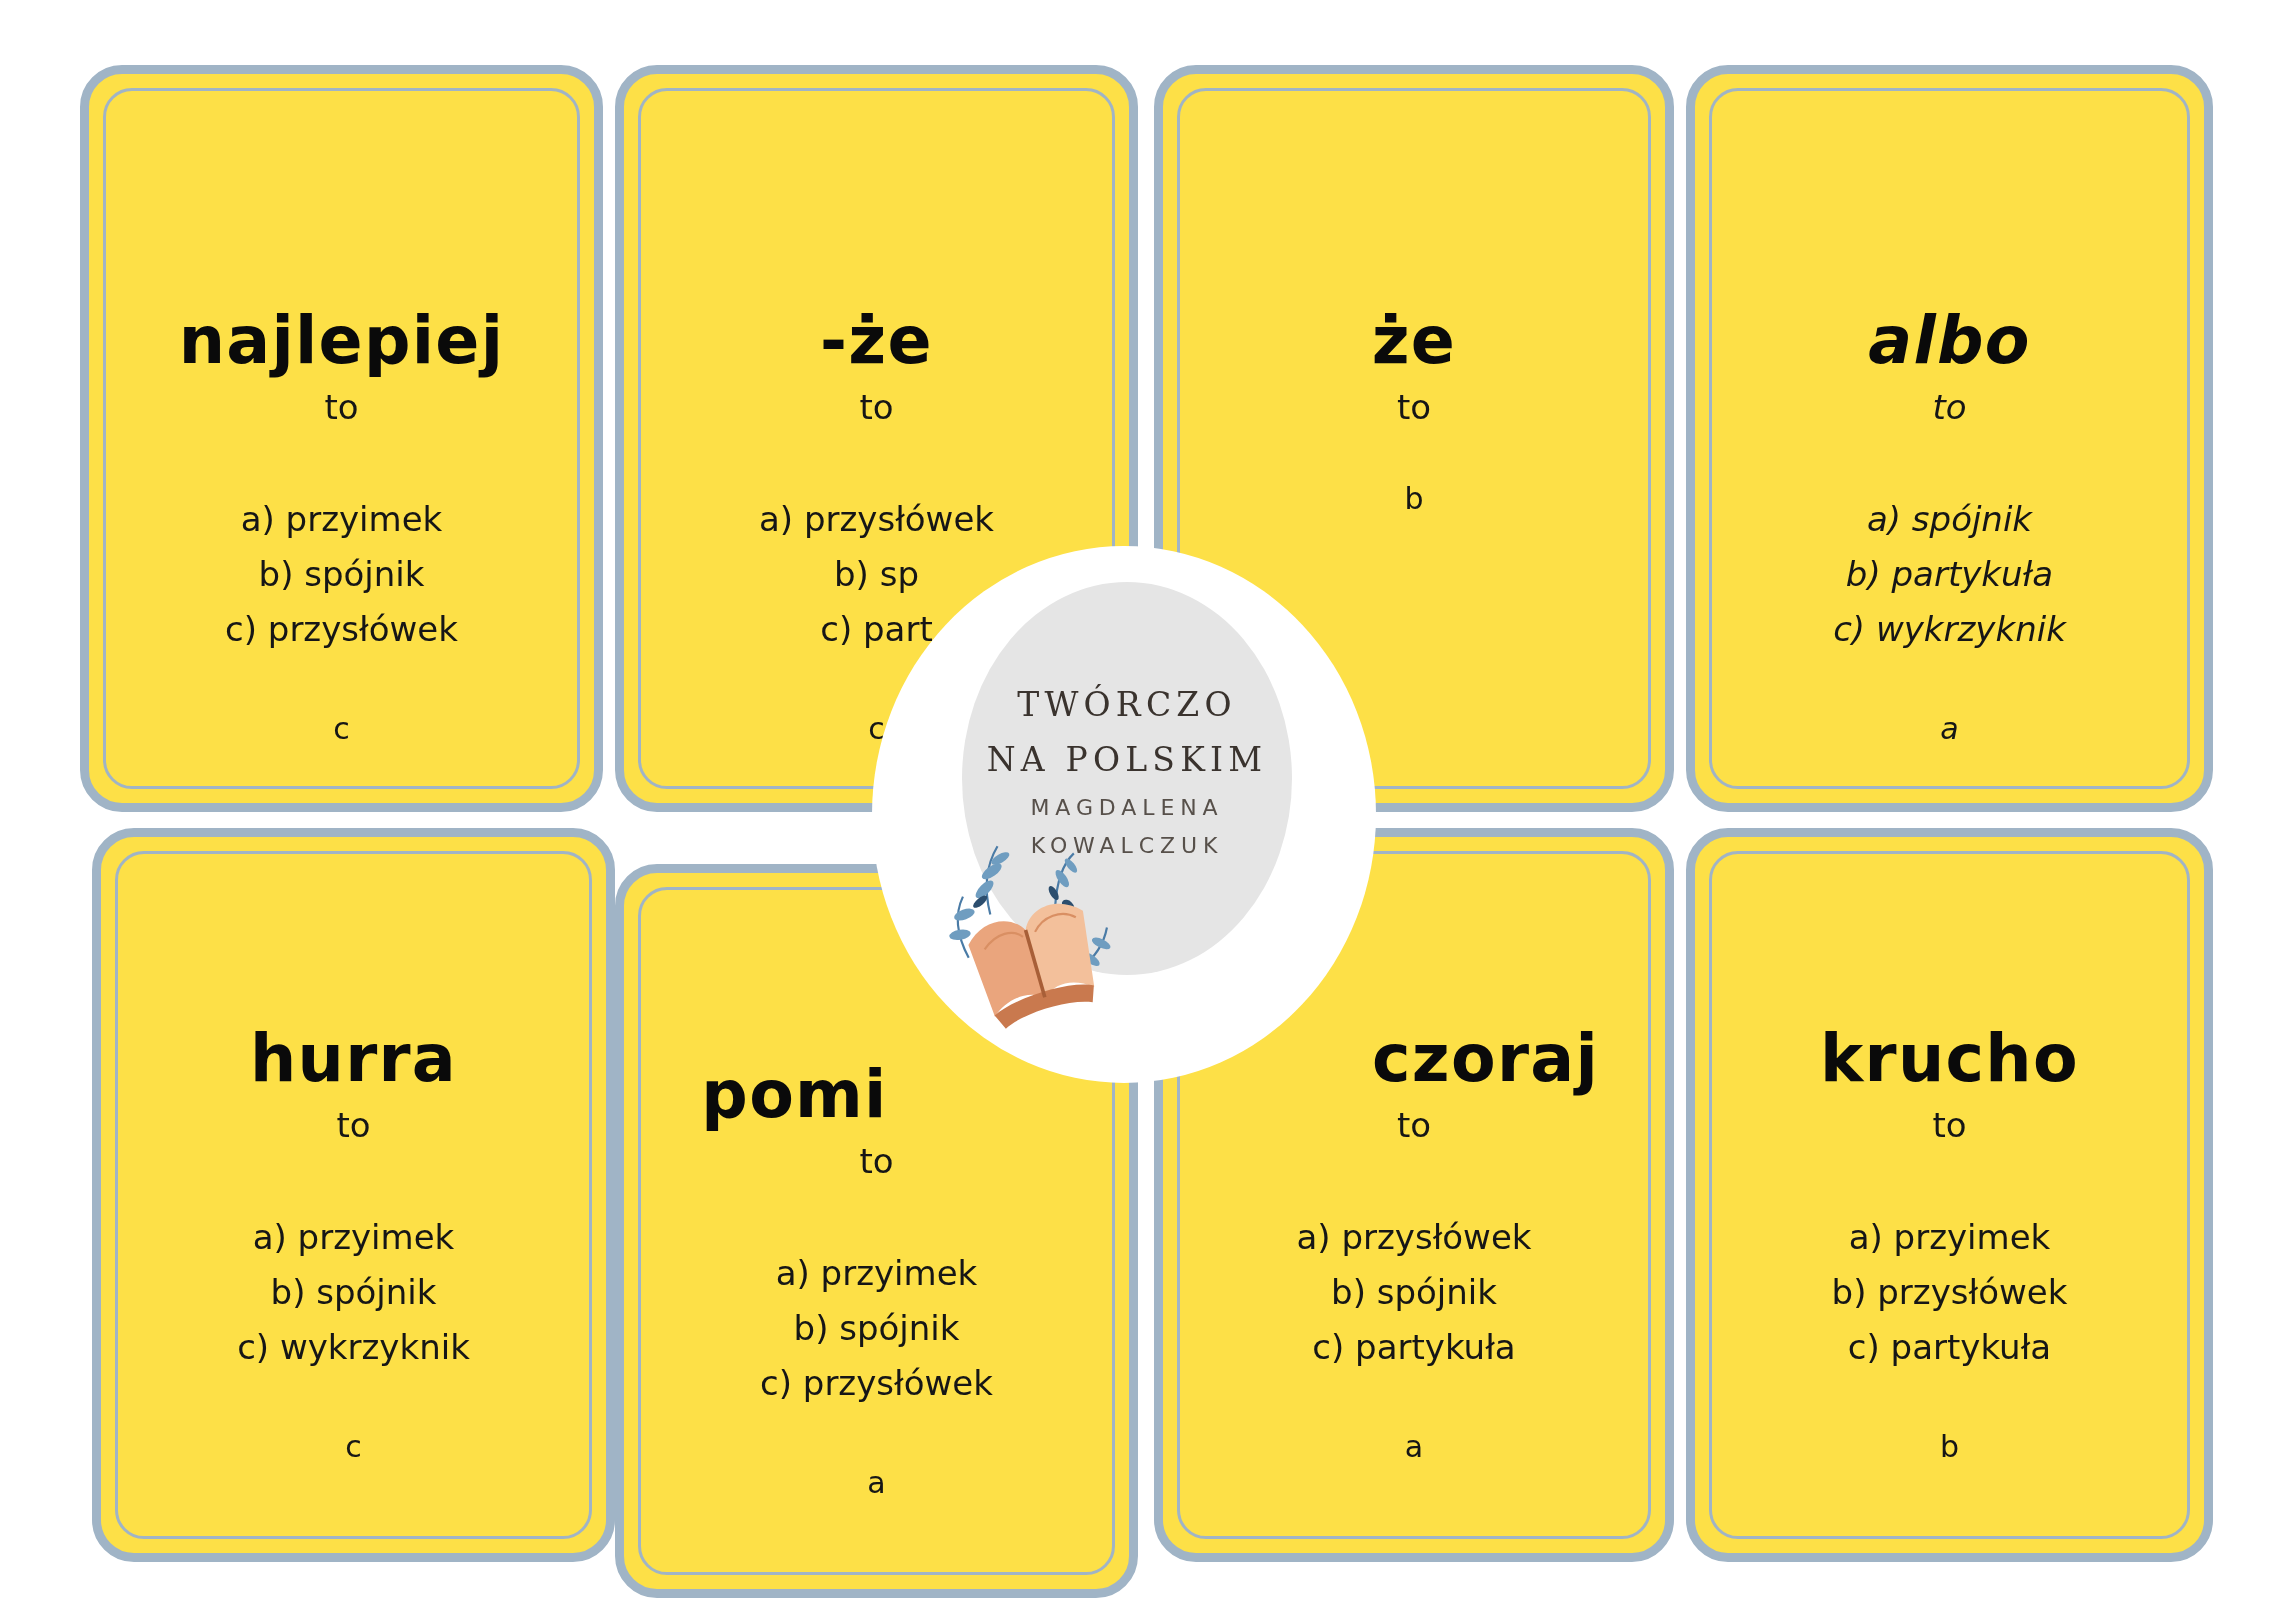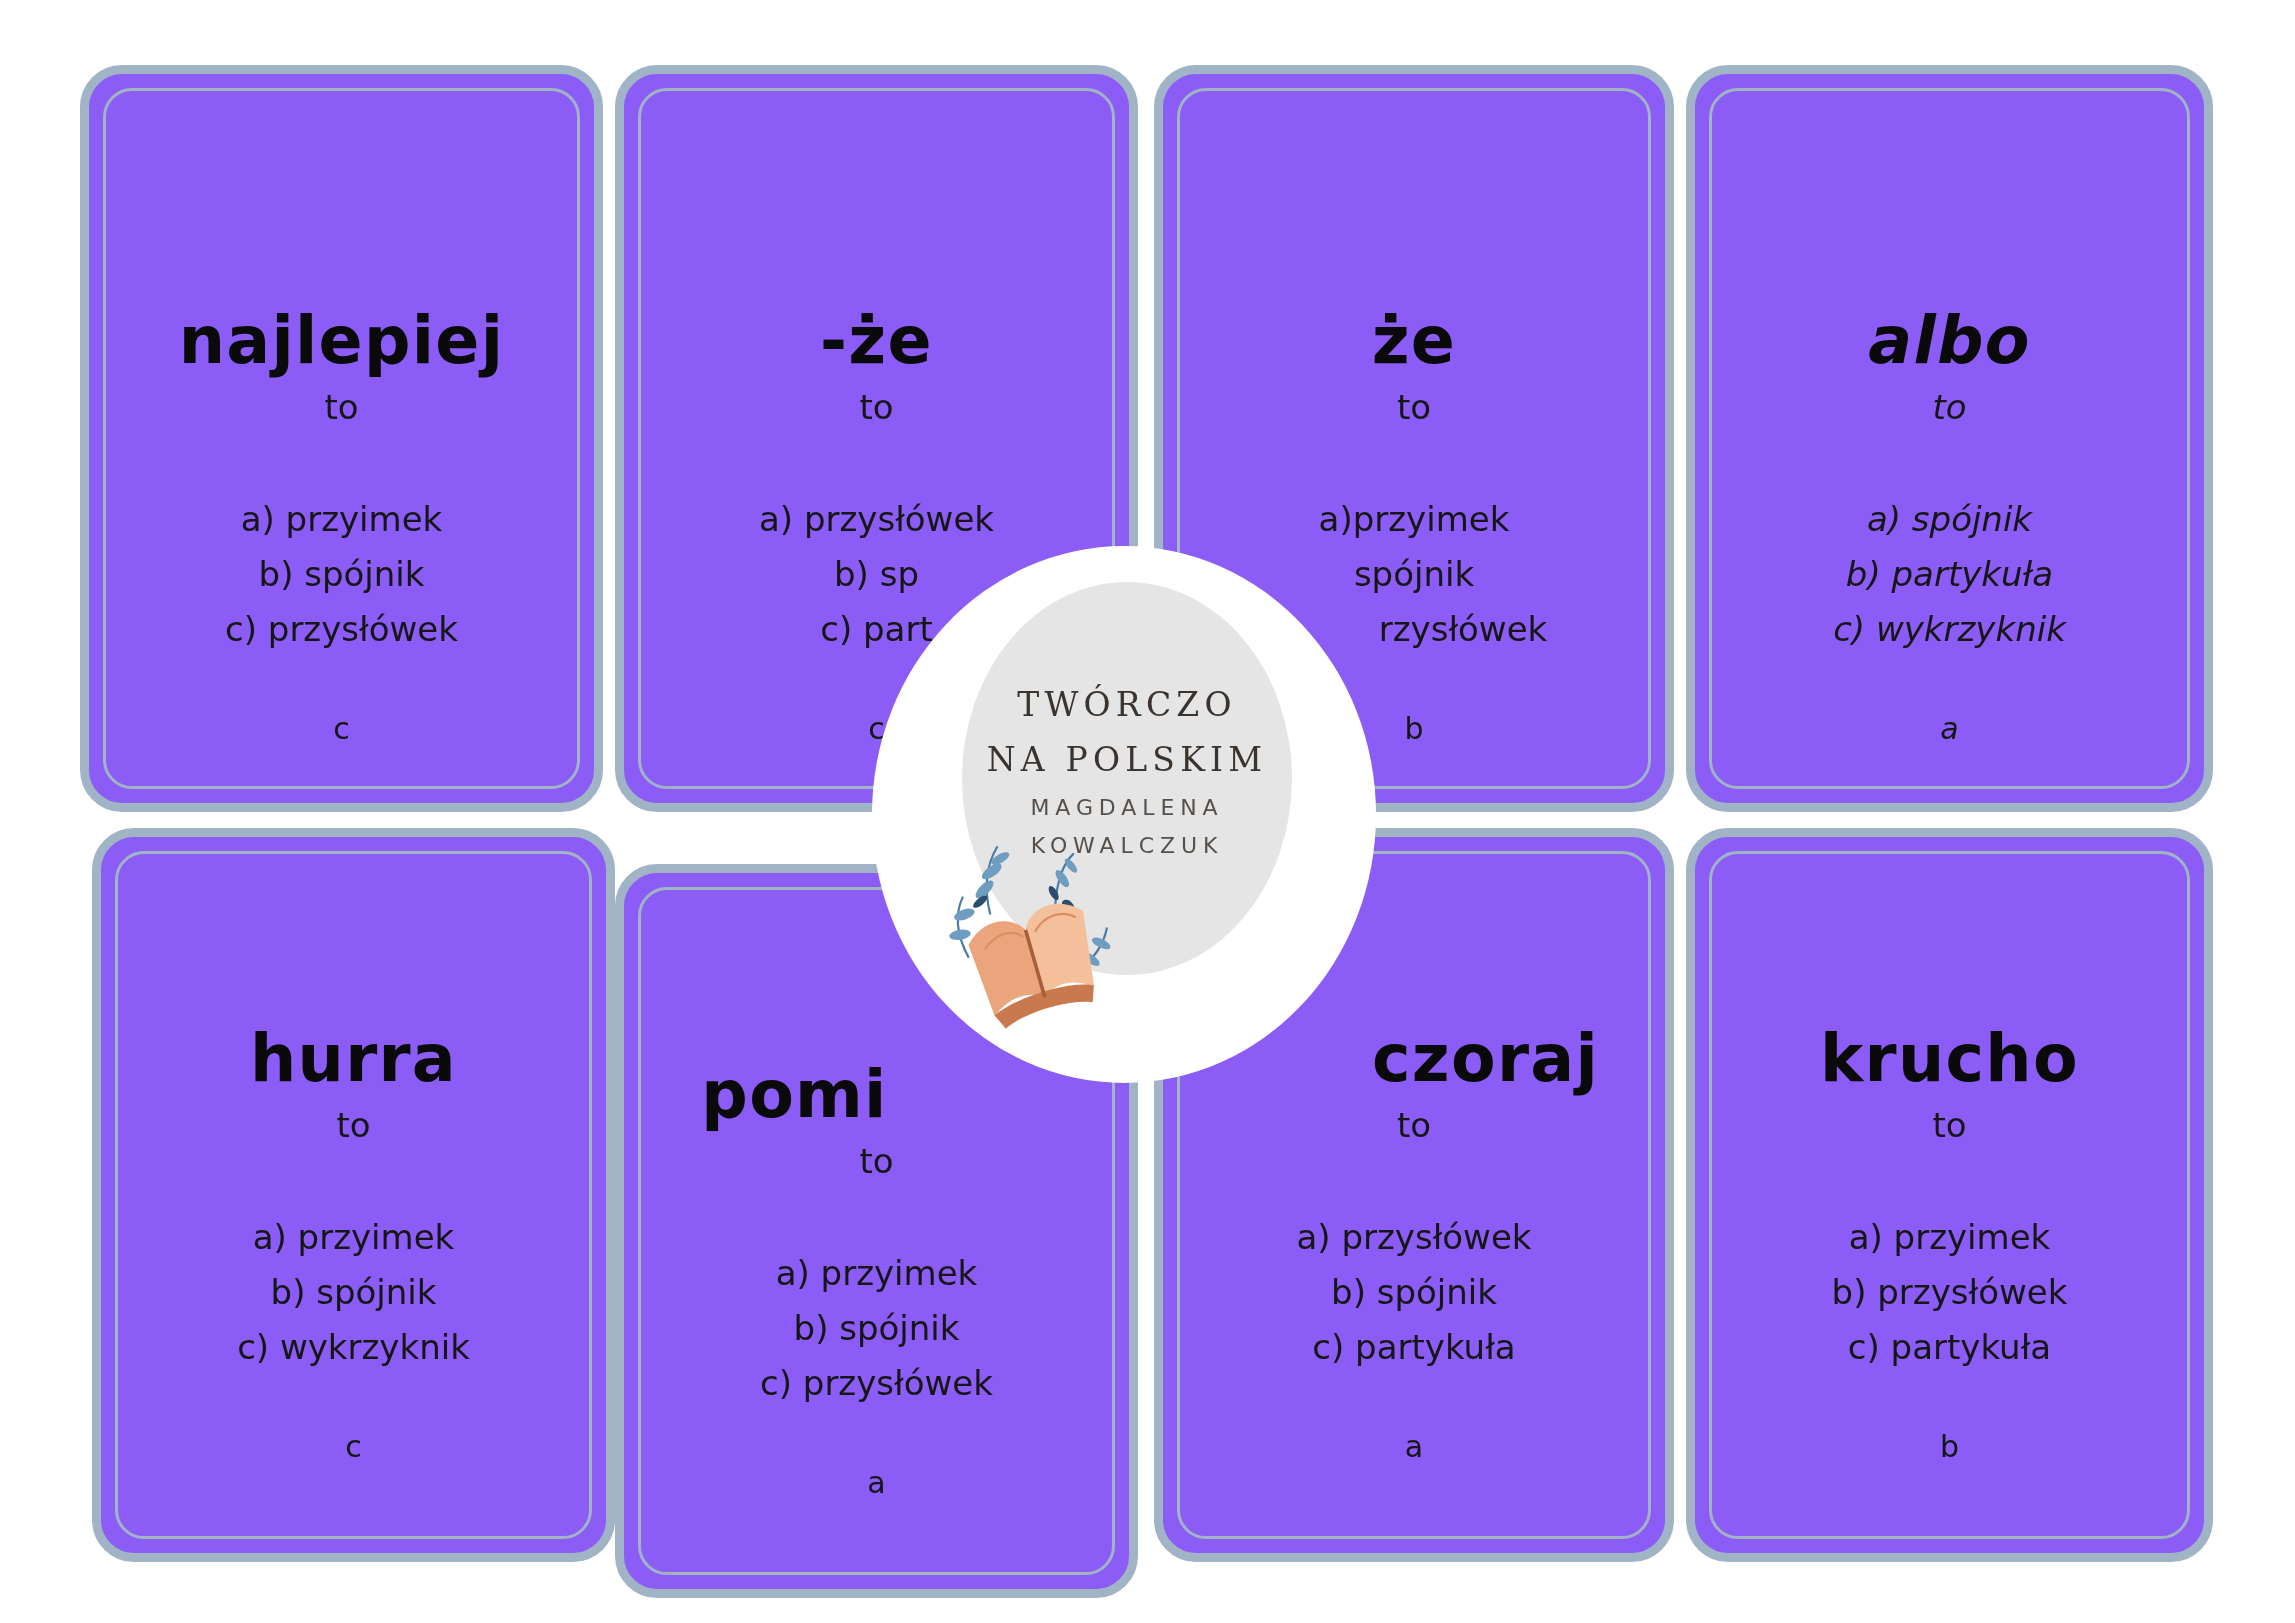--- a/index.html
+++ b/index.html
@@ -2,21 +2,21 @@
 <html style="font-size:10.5px"><head>
 <meta charset="utf-8">
 <style>
   html,body{margin:0;padding:0;}
   body{
     width:2295px;height:1623px;background:#ffffff;position:relative;overflow:hidden;
     font-family:"DejaVu Sans", sans-serif;color:#121212;
   }
   
   .card{
-    position:absolute;box-sizing:border-box;background:#8b5cf6;
+    position:absolute;box-sizing:border-box;background:#fde047;
     border:9.8px solid #a0b4c6;border-radius:42px;
   }
   .inner{
     position:absolute;inset:13.7px;border:3.9px solid #a0b4c6;border-radius:29px;
     display:flex;flex-direction:column;align-items:center;text-align:center;
   }
   .c1{left:80px;top:65px;width:523px;height:747px;}
   .c2{left:615px;top:65px;width:523px;height:747px;}
   .c3{left:1154px;top:65px;width:520px;height:747px;}
   .c4{left:1686px;top:65px;width:527px;height:747px;font-style:italic;}
@@ -89,25 +89,20 @@
       <div class="opt">c) part</div>
     </div>
     <div class="answer">c</div>
   </div>
 </div>
 
 <div class="card c3">
   <div class="inner">
     <div class="word">że</div>
     <div class="to">to</div>
-    <div class="options">
-      <div class="opt">a)przyimek</div>
-      <div class="opt">spójnik</div>
-      <div class="opt">rzysłówek</div>
-    </div>
     <div class="answer">b</div>
   </div>
 </div>
 
 <div class="card c4">
   <div class="inner">
     <div class="word">albo</div>
     <div class="to">to</div>
     <div class="options">
       <div class="opt">a) spójnik</div>

